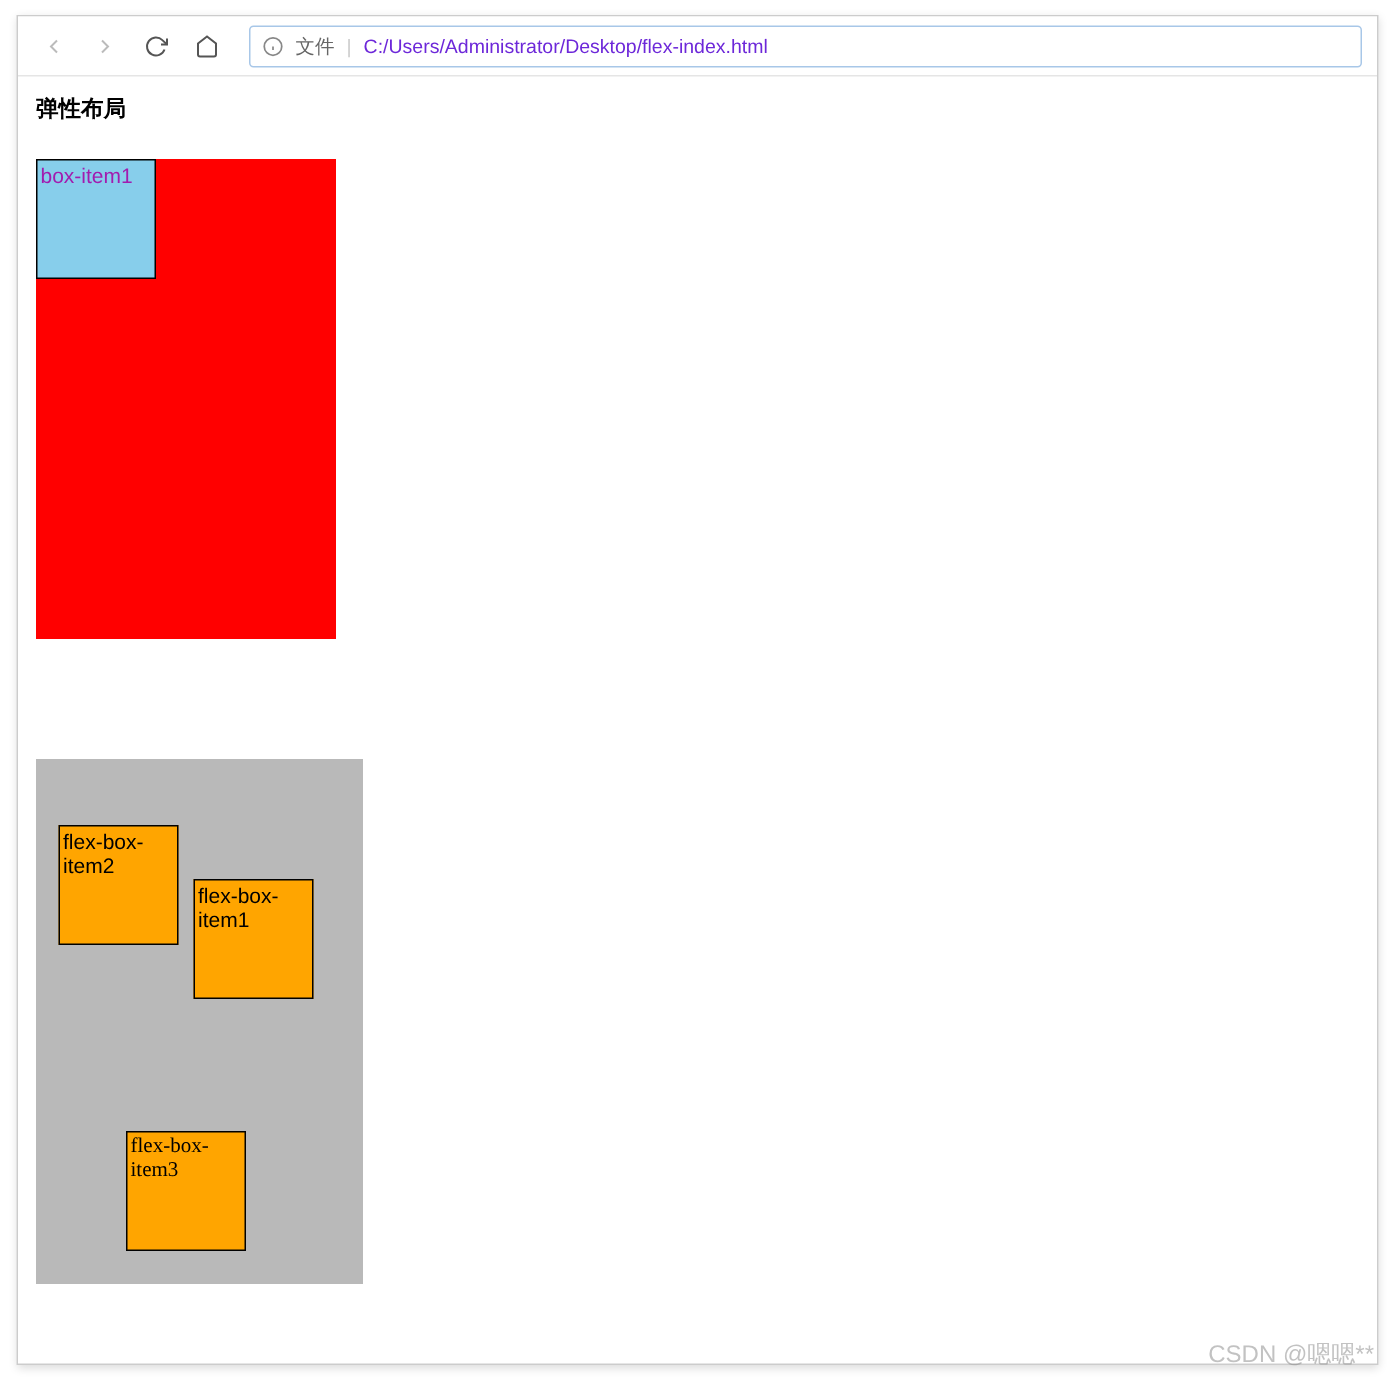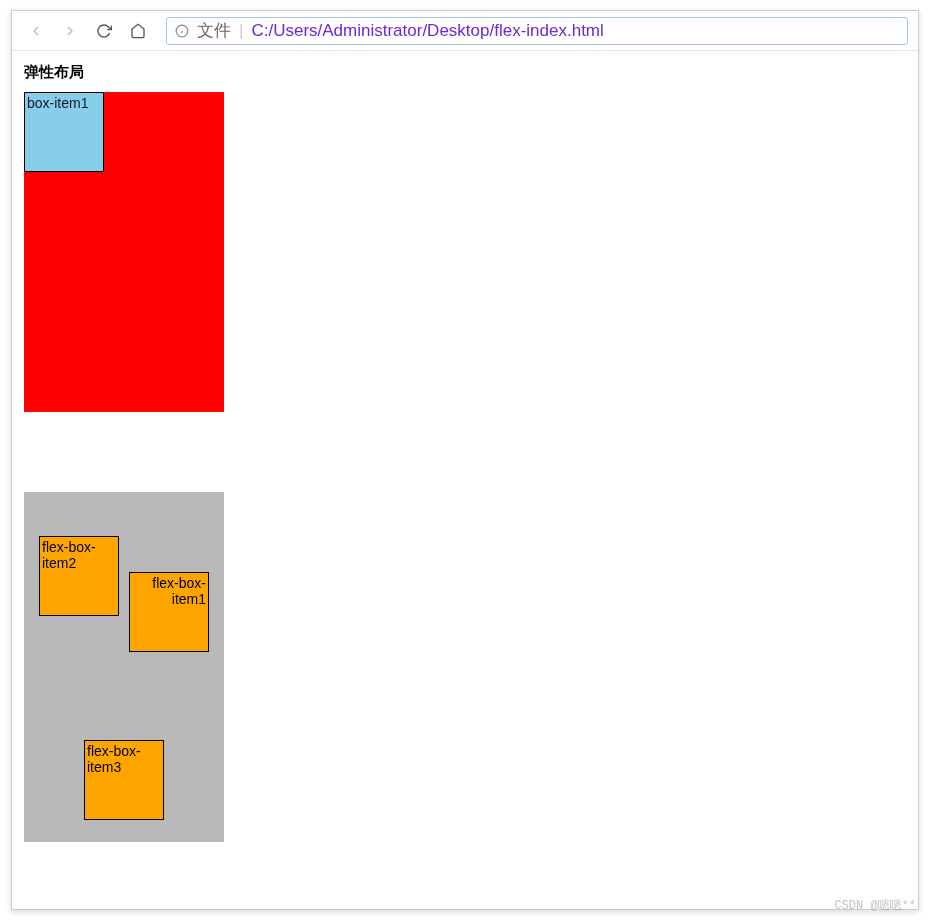--- a/index.html
+++ b/index.html
@@ -51,21 +51,21 @@
     }
     .address-bar {
       flex: 1;
       height: 28px;
       border: 1px solid #a8c7e8;
       border-radius: 3px;
       display: flex;
       align-items: center;
       padding: 0 8px;
       margin-left: 8px;
-      font-size: 17px;
+      font-size: 13px;
       color: #333;
       gap: 8px;
       background: #fff;
       text-align: right;
     }
     .address-bar .info-icon {
       color: #888;
       display: flex;
       align-items: center;
     }
@@ -79,76 +79,76 @@
       color: #6d28d9;
     }
     .page-content {
       flex: 1;
       padding: 12px;
       overflow: auto;
     }
     .page-title {
       font-size: 15px;
       font-weight: bold;
-      margin-bottom: 10px;
+      margin-bottom: 24px;
       color: #000;
     }
     .box {
       width: 200px;
       height: 320px;
       background: #ff0000;
       display: flex;
       flex-direction: column;
     }
     .box-item {
       width: 80px;
       height: 80px;
       background: #87ceeb;
       border: 1px solid #000;
       font-size: 14px;
       padding: 2px;
-      color: #0f172a;
+      color: #a21caf;
     }
     .flex-box {
-      width: 200px;
+      width: 218px;
       height: 350px;
       background: #b9b9b9;
       margin-top: 80px;
       position: relative;
     }
     .flex-box-item {
       width: 80px;
       height: 80px;
       background: orange;
       border: 1px solid #000;
       font-size: 14px;
       padding: 2px;
       color: #000;
       position: absolute;
     }
     .flex-box-item.fb1 {
       left: 105px;
       top: 80px;
-      text-align: right;
     }
     .flex-box-item.fb2 {
       left: 15px;
       top: 44px;
     }
     .flex-box-item.fb3 {
       left: 60px;
       top: 248px;
+      font-family: Liberation Serif, serif;
     }
     .watermark {
       position: absolute;
       right: 14px;
       bottom: 8px;
-      font-size: 12px;
+      font-size: 16px;
       color: rgba(120,120,120,0.45);
-      font-family: Liberation Mono, monospace;
+      font-family: Liberation Sans, sans-serif;
     }
   </style>
 </head>
 <body>
 
 <div class="browser-frame">
   <div class="toolbar">
     <div class="nav-btn disabled">
       <svg viewBox="0 0 24 24" fill="none" stroke="currentColor" stroke-width="2">
           <path d="M15 18l-6-6 6-6"></path>

